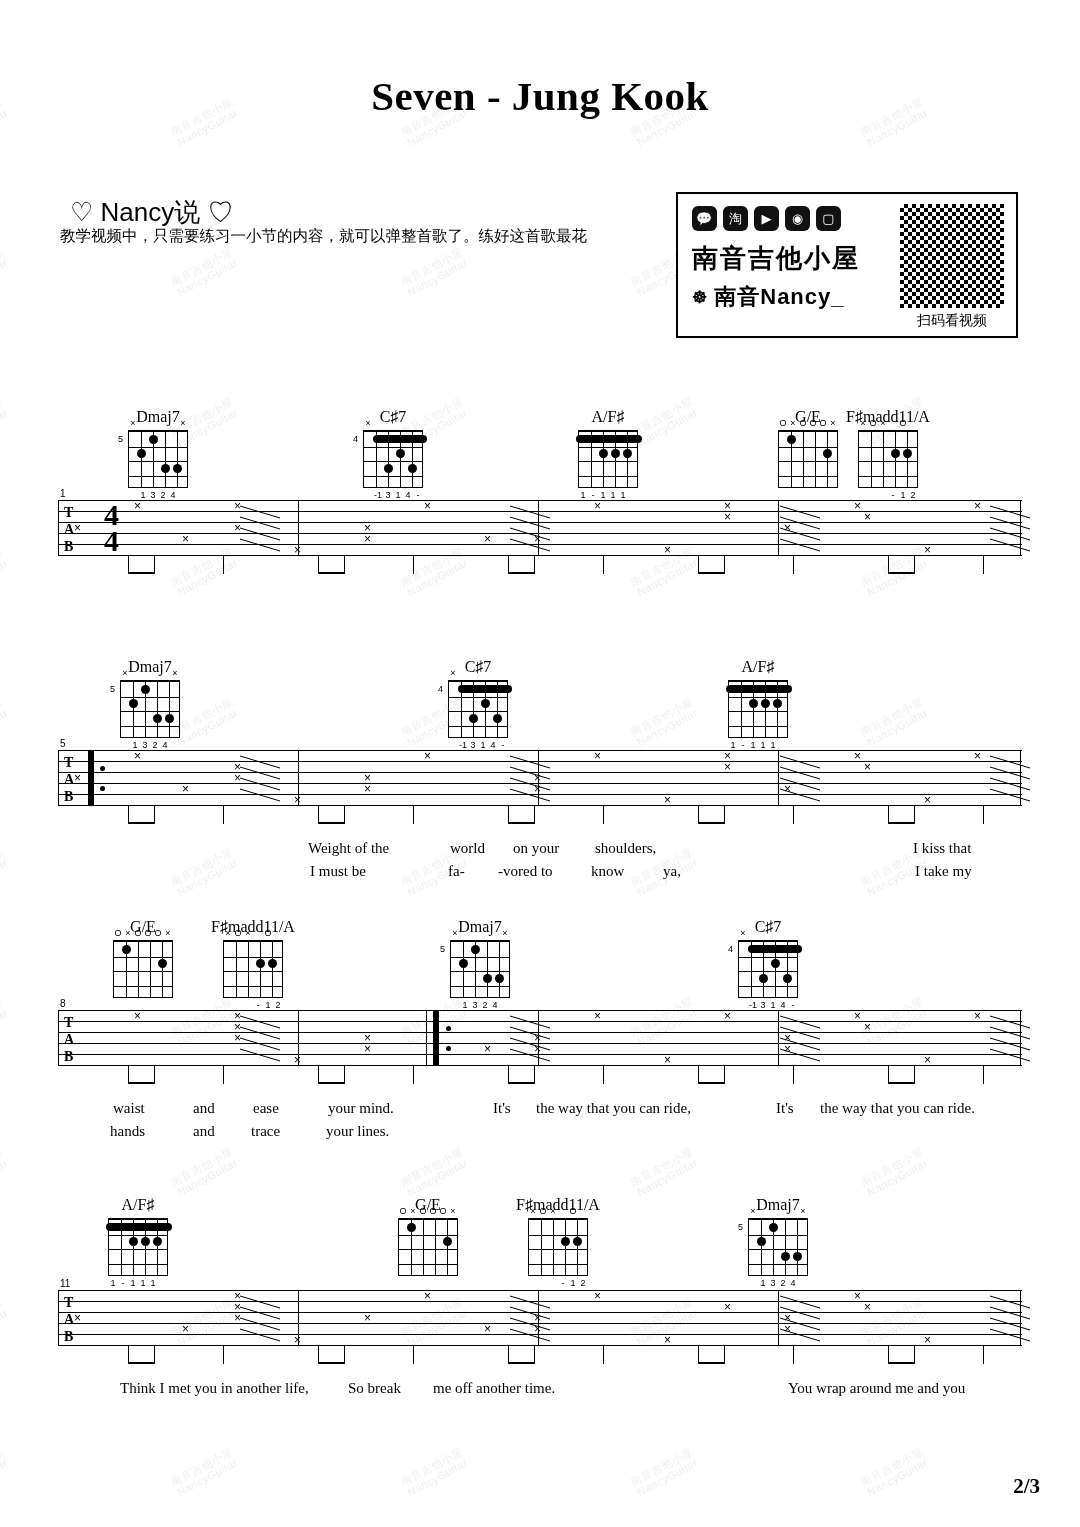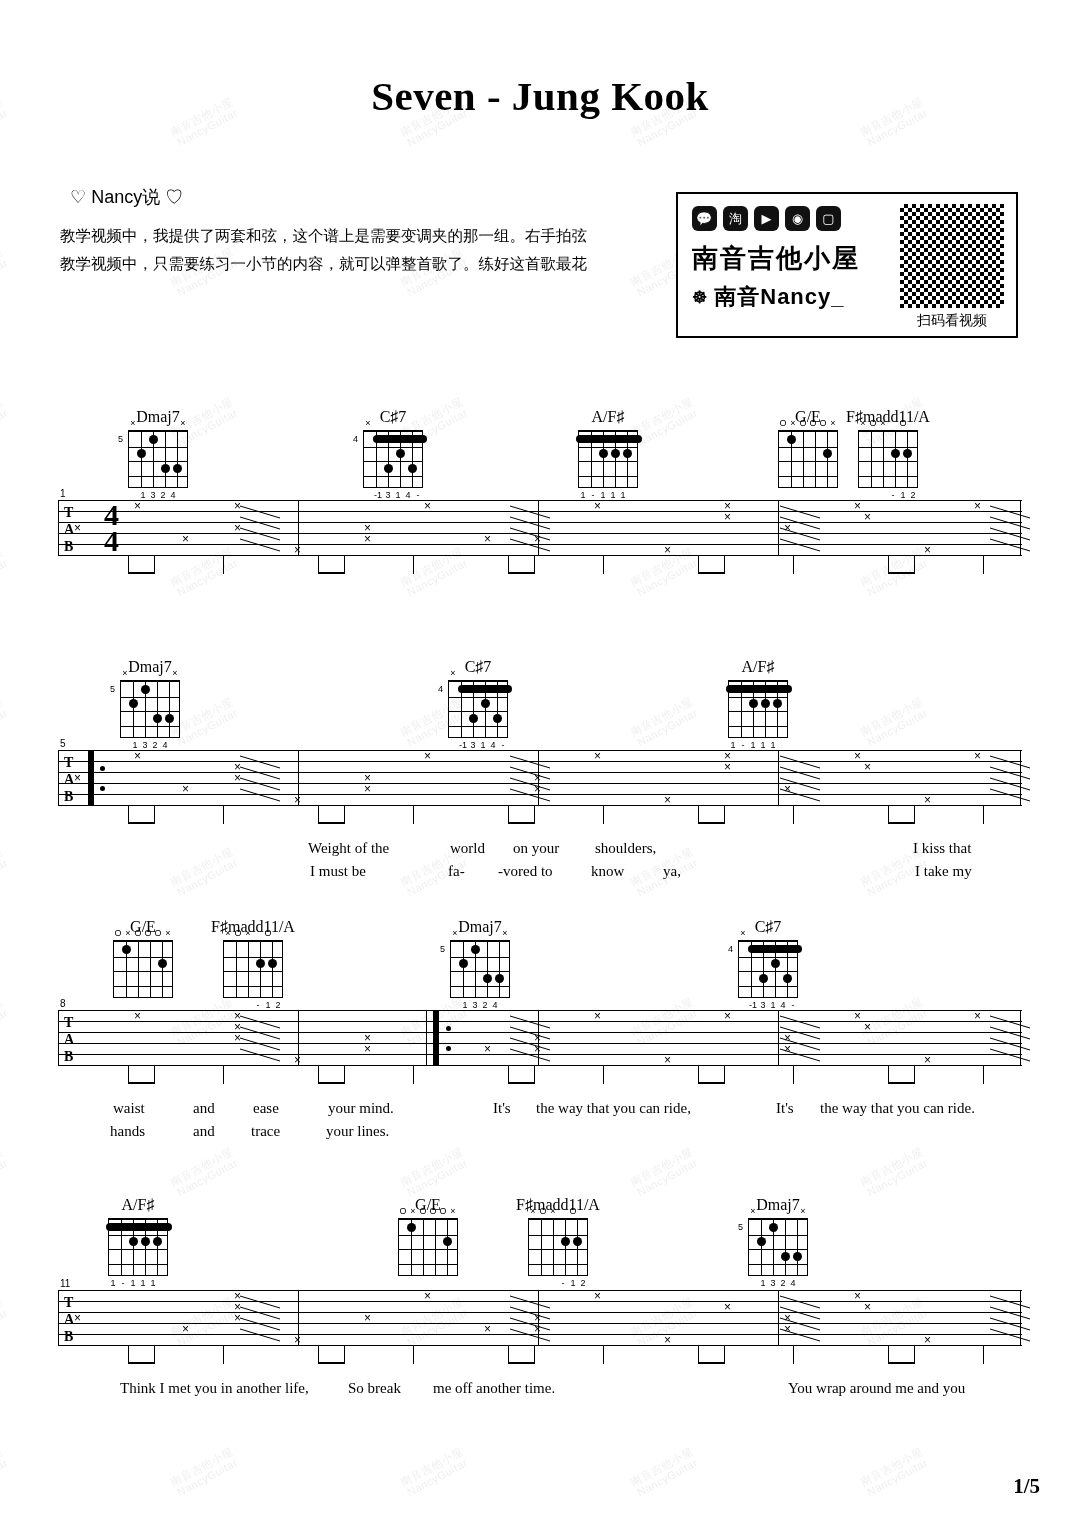--- a/index.html
+++ b/index.html
@@ -29,22 +29,22 @@
   .title{
     position:absolute;top:72px;left:0;width:1080px;
     text-align:center;
     font-size:41px;
     font-weight:bold;
     font-family:"Liberation Serif", serif;
     letter-spacing:.5px;
   }
   
   .note-head{
-    position:absolute;left:70px;top:185px;
-    font-size:18px;
+    position:absolute;left:70px;top:195px;
+    font-size:26px;
     font-family:"Liberation Sans", sans-serif;
     text-align:center;
   }
   .note-body{
     position:absolute;left:60px;top:222px;width:600px;
     font-size:15.5px;
     line-height:28px;
     font-family:"Liberation Sans", sans-serif;
   }
   .note-body div{white-space:nowrap;}
@@ -236,21 +236,20 @@
     <div class="wm" style="left: 630px; top: 1460px;">南音吉他小屋
 NancyGuitar</div>
     <div class="wm" style="left: 860px; top: 1460px;">南音吉他小屋
 NancyGuitar</div>
   </div>
 
 <div class="title">Seven - Jung Kook</div>
 
 <div class="note-head">♡ Nancy说 ♡</div>
 <div class="note-body">
-  <div>教学视频中，我提供了两套和弦，这个谱上是需要变调夹的那一组。右手拍弦</div>
   <div>教学视频中，只需要练习一小节的内容，就可以弹整首歌了。练好这首歌最花</div>
 </div>
 
 <div class="promo">
   <div class="promo-icons">
     <span class="pic">💬</span>
     <span class="pic">淘</span>
     <span class="pic">▶</span>
     <span class="pic">◉</span>
     <span class="pic">▢</span>
@@ -1124,13 +1123,13 @@
         </svg>
       </div>
       <div class="sysno" style="left: 2px; top: -12px;">11</div>
       <div class="lyric" style="left: 62px; top: 90px;">Think I met you in another life,</div>
       <div class="lyric" style="left: 290px; top: 90px;">So break</div>
       <div class="lyric" style="left: 375px; top: 90px;">me off another time.</div>
       <div class="lyric" style="left: 730px; top: 90px;">You wrap around me and you</div>
     </div>
   </div>
 
-<div class="pageno">1/5</div>
+<div class="pageno">2/3</div>
 
 </body></html>

